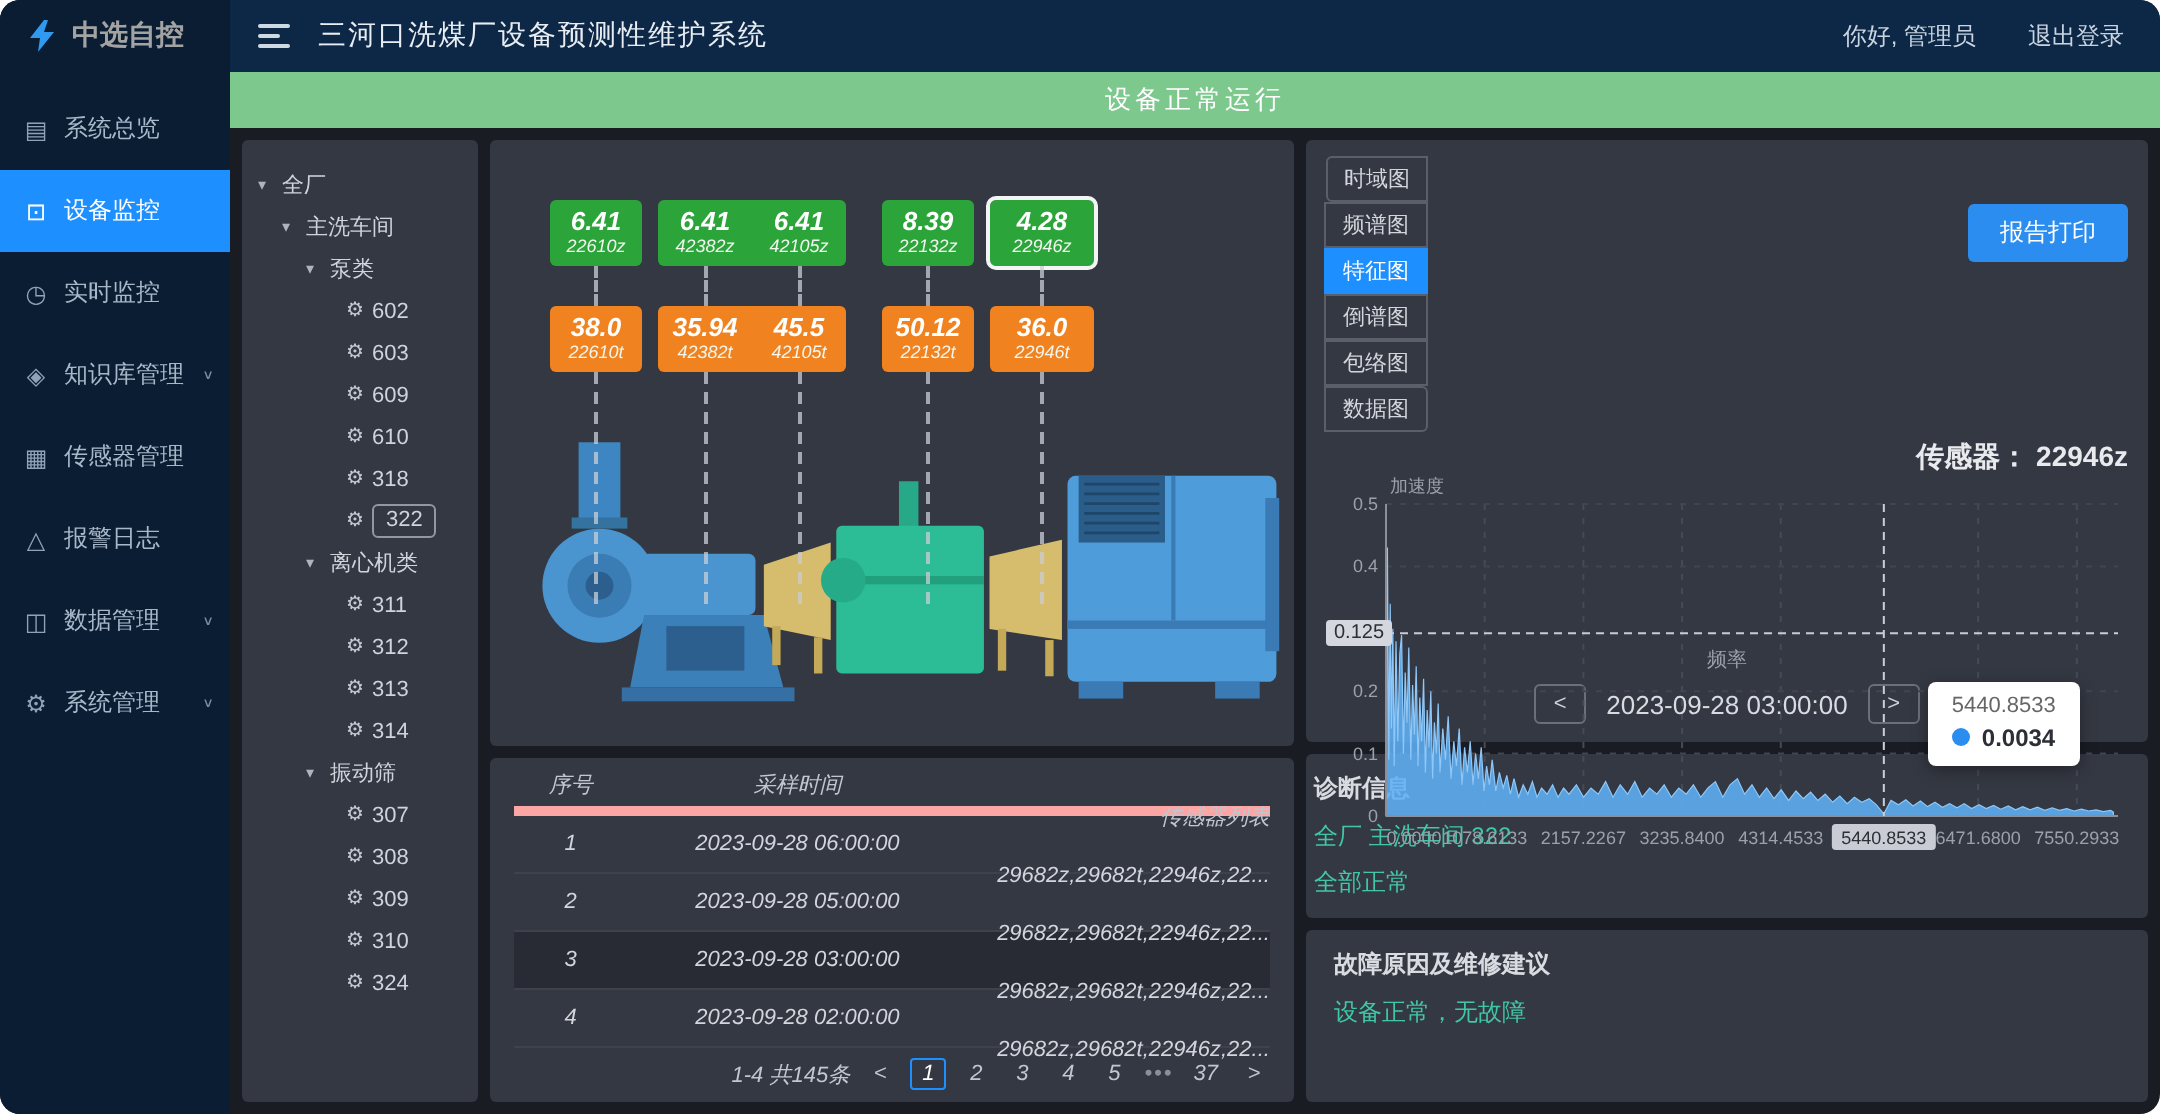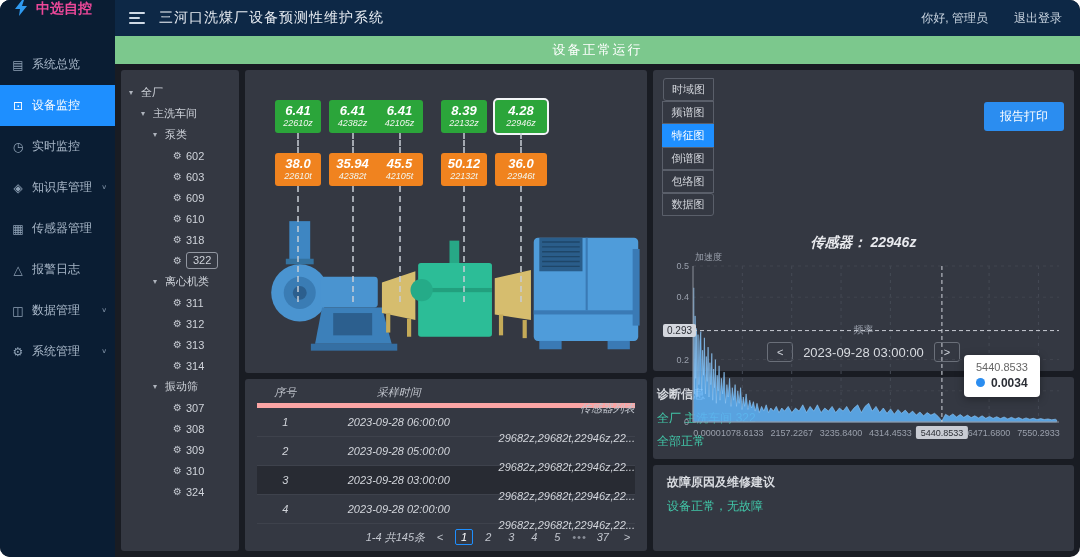--- a/index.html
+++ b/index.html
@@ -1,21 +1,21 @@
 <!DOCTYPE html>
 <html><head>
 <meta charset="utf-8">
 <style>
   * { margin:0; padding:0; box-sizing:border-box; }
   html,body { width:1080px; height:557px; background:#ffffff; font-family:"Liberation Sans","DejaVu Sans",sans-serif; }
   .frame { width:1080px; height:557px; border-radius:10px; overflow:hidden; position:relative; background:#191c23; display:flex; flex-direction:column; }
 
   
   .topbar { height:36px; display:flex; background:#0d2846; flex:0 0 auto; }
-  .logo { width:115px; background:#0a1d33; display:flex; gap:7px; padding-left:13px; color:#ec4899; font-weight:bold; font-size:14px; }
+  .logo { width:115px; background:#0a1d33; display:flex; align-items:center; gap:7px; padding-left:13px; color:#a3a3a3; font-weight:bold; font-size:14px; }
   .topbar-main { flex:1; display:flex; align-items:center; padding:0 18px 0 14px; color:#e8edf3; }
   .hamburger { width:16px; height:12px; display:flex; flex-direction:column; justify-content:space-between; margin-right:14px; cursor:pointer; }
   .hamburger i { display:block; height:2px; background:#cfd9e4; border-radius:1px; }
   .hamburger i:nth-child(2){ width:70%; }
   .app-title { font-size:14px; letter-spacing:1px; }
   .topbar-right { margin-left:auto; display:flex; gap:26px; font-size:12px; color:#c9d4e0; align-items:center; }
   .topbar-right span { cursor:pointer; }
 
   .body-row { flex:1; display:flex; min-height:0; }
 
@@ -76,21 +76,21 @@
   
   .right-col { flex:1; display:flex; flex-direction:column; gap:6px; min-width:0; }
   .chart-panel { flex:1; padding:8px 10px 4px; display:flex; flex-direction:column; position:relative; min-height:0; }
   .chart-head { display:flex; align-items:flex-start; }
   .tabs { display:flex;flex-direction:column; }
   .tab { font-size:11px; color:#d2d5db; border:1px solid #5a5f6a; padding:3px 8px; margin-left:-1px; cursor:pointer; background:transparent; }
   .tab:first-child { border-radius:3px 0 0 3px; margin-left:0; }
   .tab:last-child { border-radius:0 3px 3px 0; }
   .tab.active { background:#1e8fff; border-color:#1e8fff; color:#fff; }
   .print-btn { margin-left:auto; background:#2b8df0; color:#fff; font-size:12px; border:none; border-radius:3px; padding:6px 16px; cursor:pointer;margin-top:24px; }
-  .chart-title { text-align:center; font-size:14px; font-weight:bold; color:#e9eaee; margin:18px 0 0;font-style:italic; }
+  .chart-title { text-align:right; font-size:14px; font-weight:bold; color:#e9eaee; margin:4px 0 0; }
   .chart-wrap { position:relative; flex:1; min-height:0; }
   .ychip, .tooltip { position:absolute; z-index:5; }
   .ychip { background:#d4d7de; color:#2c2f36; font-size:10px; padding:1px 4px; border-radius:2px; }
   .tooltip { background:#fff; border-radius:4px; padding:6px 12px 7px; box-shadow:0 2px 8px rgba(0,0,0,.35); }
   .tooltip .tl1 { color:#666; font-size:11px; }
   .tooltip .tl2 { color:#2c2f36; font-size:12px; font-weight:bold; display:flex; align-items:center; gap:6px; margin-top:3px; }
   .tooltip .dot { width:9px; height:9px; border-radius:50%; background:#2b8df0; display:inline-block; }
   .xaxis-label { text-align:center; font-size:10px; color:#9aa0ac; margin-top:-14px; }
   .date-nav { display:flex; align-items:center; justify-content:center; gap:10px; height:30px; flex:0 0 auto; }
   .nav-btn { width:26px; height:20px; border:1px solid #6a6f79; border-radius:3px; background:transparent; color:#cfd3da; font-size:11px; line-height:17px; cursor:pointer; }
@@ -496,21 +496,21 @@
                   <text x="44" y="184" fill="#9aa0ac" font-size="9" text-anchor="middle">0.0000</text>
                   <text x="79.346558475" y="184" fill="#9aa0ac" font-size="9" text-anchor="middle">1078.6133</text>
                   <text x="128.693121525" y="184" fill="#9aa0ac" font-size="9" text-anchor="middle">2157.2267</text>
                   <text x="178.03968" y="184" fill="#9aa0ac" font-size="9" text-anchor="middle">3235.8400</text>
                   <text x="227.386238475" y="184" fill="#9aa0ac" font-size="9" text-anchor="middle">4314.4533</text>
                   <rect x="252.91903847499998" y="174" width="52" height="13" rx="2" fill="#c9ccd4"></rect>
                   <text x="278.919038475" y="184" fill="#2c2f36" font-size="9" text-anchor="middle">5440.8533</text>
                   <text x="326.07936" y="184" fill="#9aa0ac" font-size="9" text-anchor="middle">6471.6800</text>
                   <text x="375.425918475" y="184" fill="#9aa0ac" font-size="9" text-anchor="middle">7550.2933</text>
                   <text x="32" y="8" fill="#9aa0ac" font-size="9" text-anchor="start">加速度</text>
-                </svg><div class="ychip" style="left: 0px; top: 71.584px;">0.293</div><div class="tooltip" style="left: 300.919px; top: 102.584px;">
+                </svg><div class="ychip" style="left: 0px; top: 71.584px;">0.125</div><div class="tooltip" style="left: 300.919px; top: 102.584px;">
                   <div class="tl1">5440.8533</div>
                   <div class="tl2">
                     <span class="dot"></span>
                     <span>0.0034</span>
                   </div>
                 </div></div>
             <div class="xaxis-label">频率</div>
             <div class="date-nav">
               <button class="nav-btn">&lt;</button>
               <span class="date-text">2023-09-28 03:00:00</span>

